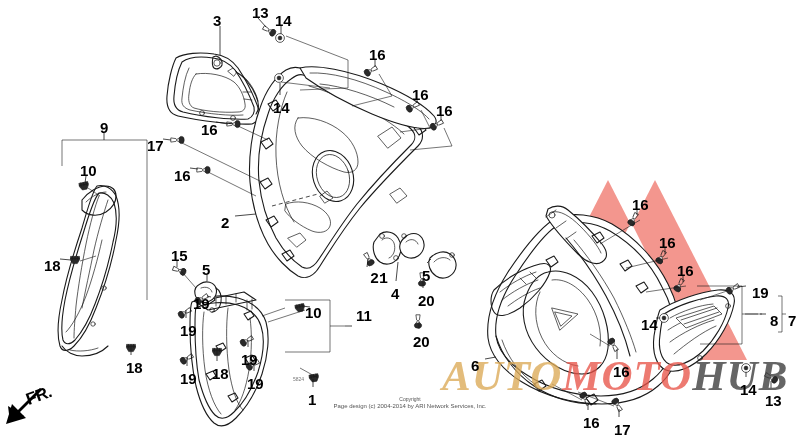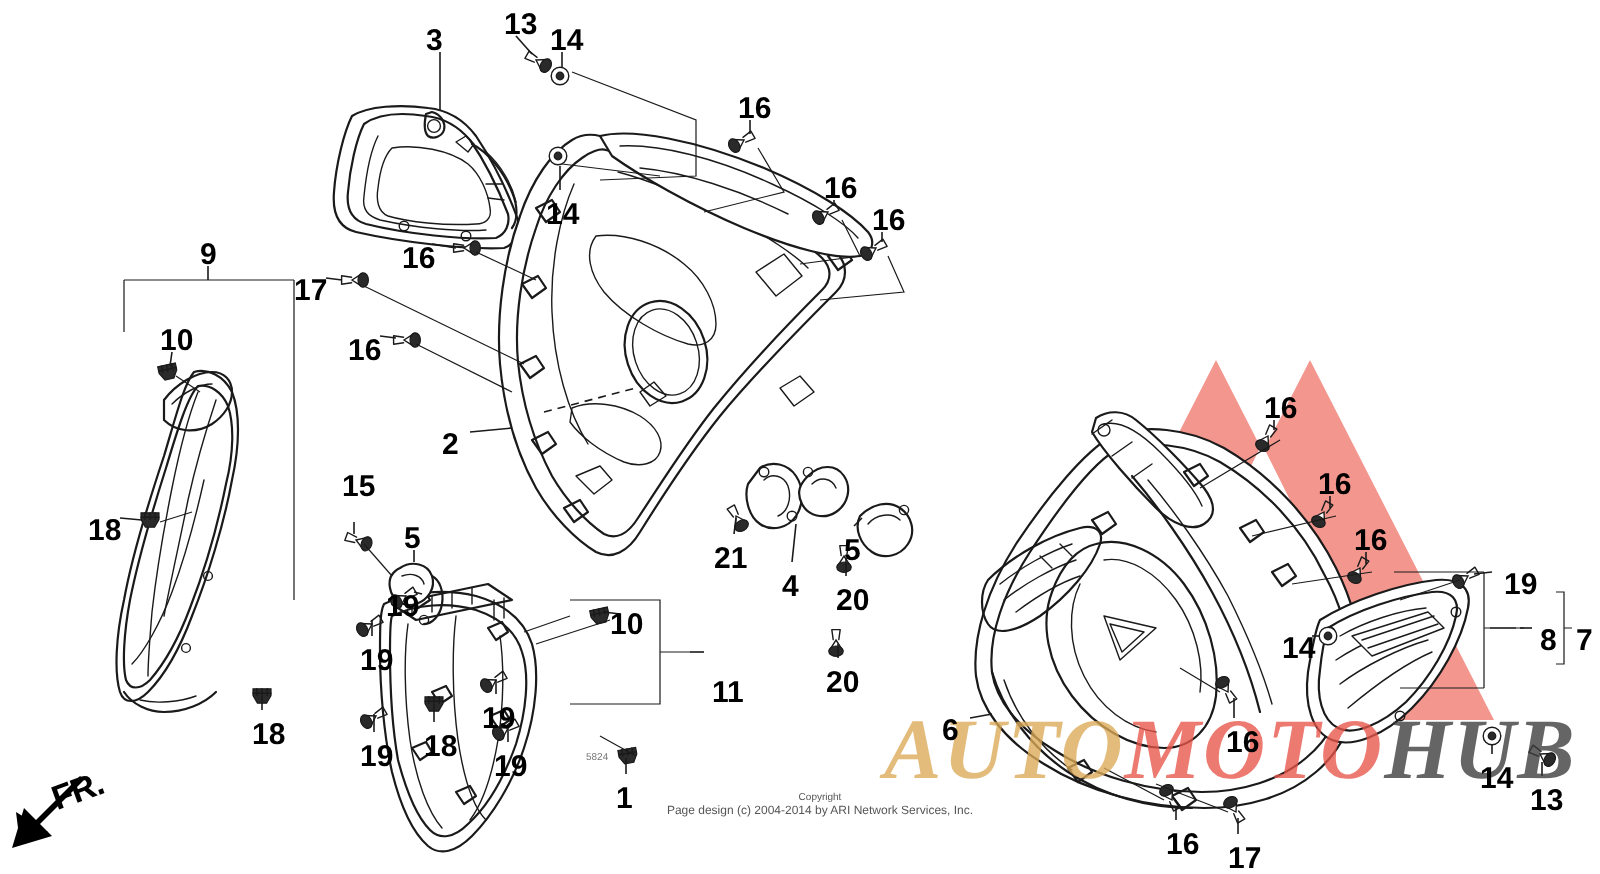--- a/index.html
+++ b/index.html
@@ -564,33 +564,33 @@
       <div class="lbl" style="left: 369px; top: 47px;">16</div>
       <div class="lbl" style="left: 412px; top: 87px;">16</div>
       <div class="lbl" style="left: 436px; top: 103px;">16</div>
       <div class="lbl" style="left: 201px; top: 122px;">16</div>
       <div class="lbl" style="left: 147px; top: 138px;">17</div>
       <div class="lbl" style="left: 174px; top: 168px;">16</div>
       <div class="lbl" style="left: 100px; top: 120px;">9</div>
       <div class="lbl" style="left: 80px; top: 163px;">10</div>
       <div class="lbl" style="left: 44px; top: 258px;">18</div>
       <div class="lbl" style="left: 221px; top: 215px;">2</div>
-      <div class="lbl" style="left: 171px; top: 236px;">15</div>
+      <div class="lbl" style="left: 171px; top: 248px;">15</div>
       <div class="lbl" style="left: 202px; top: 262px;">5</div>
       <div class="lbl" style="left: 180px; top: 323px;">19</div>
       <div class="lbl" style="left: 193px; top: 296px;">19</div>
       <div class="lbl" style="left: 180px; top: 371px;">19</div>
       <div class="lbl" style="left: 126px; top: 360px;">18</div>
       <div class="lbl" style="left: 212px; top: 366px;">18</div>
       <div class="lbl" style="left: 241px; top: 352px;">19</div>
       <div class="lbl" style="left: 247px; top: 376px;">19</div>
       <div class="lbl" style="left: 305px; top: 305px;">10</div>
-      <div class="lbl" style="left: 356px; top: 339px;">11</div>
+      <div class="lbl" style="left: 356px; top: 308px;">11</div>
       <div class="lbl" style="left: 308px; top: 392px;">1</div>
-      <div class="lbl" style="left: 357px; top: 272px;">21</div>
+      <div class="lbl" style="left: 370px; top: 272px; font-family: Liberation Mono, monospace;">21</div>
       <div class="lbl" style="left: 391px; top: 286px;">4</div>
       <div class="lbl" style="left: 418px; top: 293px;">20</div>
       <div class="lbl" style="left: 422px; top: 268px;">5</div>
       <div class="lbl" style="left: 413px; top: 334px;">20</div>
       <div class="lbl" style="left: 632px; top: 197px;">16</div>
       <div class="lbl" style="left: 659px; top: 235px;">16</div>
       <div class="lbl" style="left: 677px; top: 263px;">16</div>
       <div class="lbl" style="left: 641px; top: 317px;">14</div>
       <div class="lbl" style="left: 471px; top: 358px;">6</div>
       <div class="lbl" style="left: 613px; top: 364px;">16</div>

